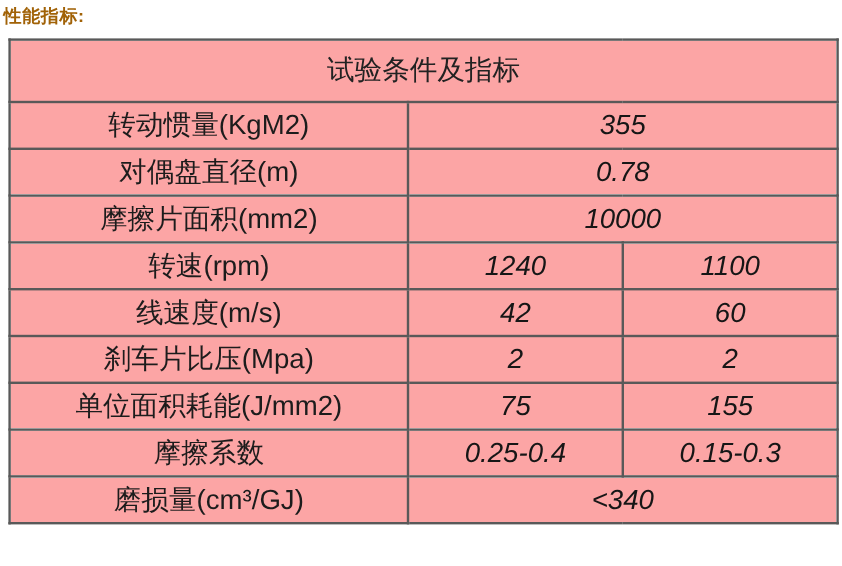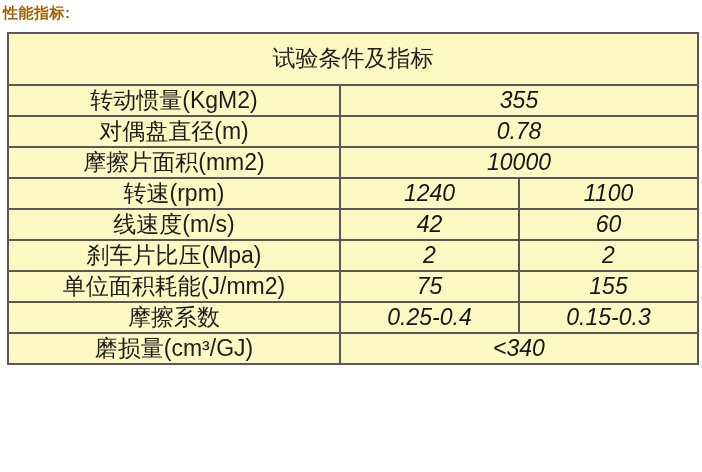--- a/index.html
+++ b/index.html
@@ -31,31 +31,31 @@
     border-collapse: collapse;
     table-layout: fixed;
   }
   table.spec-table td {
     border: 2px solid #595959;
     text-align: center;
     vertical-align: middle;
     padding: 0;
     font-size: 23px;
     line-height: 1.2;
-    background: #fef9c3;
+    background: #fca5a5;
     overflow: hidden;
     white-space: nowrap;
   }
   td.title-cell {
     height: 52px;
     font-size: 24px;
     background: #ffffff;
     color: #222222;
   }
-  tr.data-row td { height: 31px; }
+  tr.data-row td { height: 39px; }
   td.label-cell {
     background: #c7c7c7;
     color: #1c1c1c;
   }
   td.value-cell {
     background: #ffffff;
     color: #161616;
     font-style: italic;
   }
 </style>

